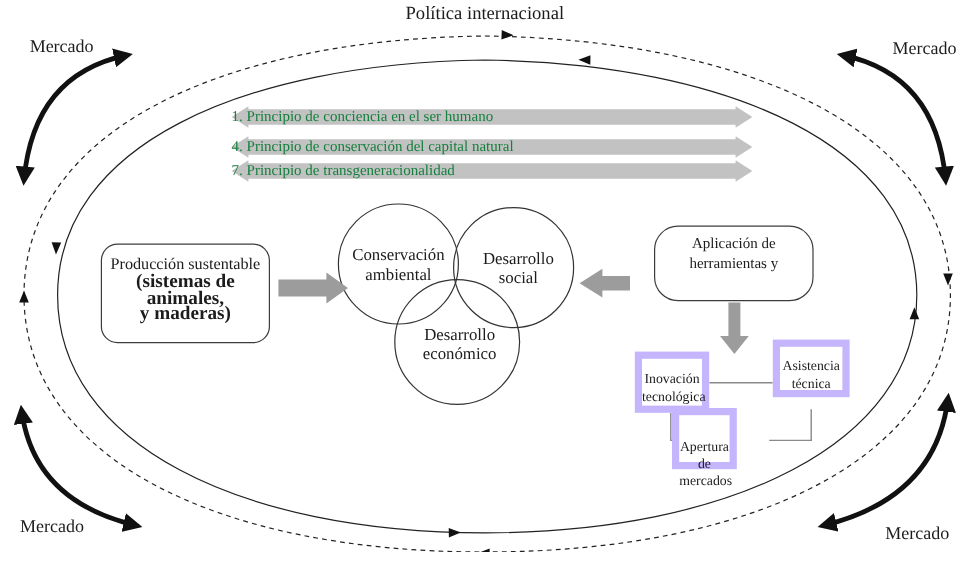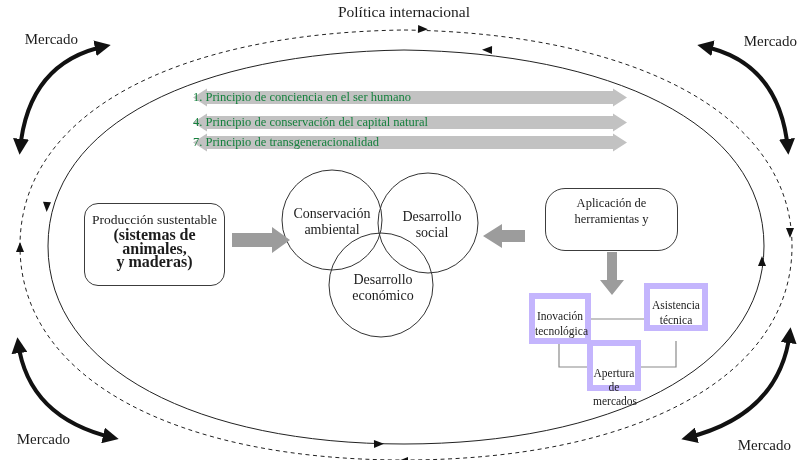--- a/index.html
+++ b/index.html
@@ -29,21 +29,21 @@
   .venn-label{position:absolute;z-index:2;text-align:center;font-size:14px;line-height:16px;}
   #venn-env{left:287px;top:206px;width:90px;}
   #venn-soc{left:396px;top:209px;width:72px;}
   #venn-eco{left:343px;top:272px;width:80px;}
   .toolbox{
     position:absolute;z-index:2;background:#fff;border:6px solid #c4b5fd;
     text-align:center;font-size:11.5px;line-height:14.5px;box-sizing:border-box;
   }
   #tool-innovation{left:529px;top:293px;width:62px;height:51px;padding-top:10px;}
   #tool-assistance{left:644px;top:283px;width:64px;height:48px;padding-top:9px;}
-  #tool-market{left:587px;top:340px;width:54px;height:51px;padding-top:20px;line-height:14px;}
+  #tool-market{left:560px;top:340px;width:54px;height:51px;padding-top:20px;line-height:14px;}
 </style>
 </head>
 <body>
 
 <div id="stage">
 
   <svg id="diagram-svg" width="808" height="468" viewBox="0 0 808 468">
     <defs>
       <marker id="mk-thick" viewBox="0 0 10 10" refX="7" refY="5" markerWidth="4" markerHeight="4" orient="auto-start-reverse">
         <path d="M0,0 L10,5 L0,10 Z" fill="#111"></path>

